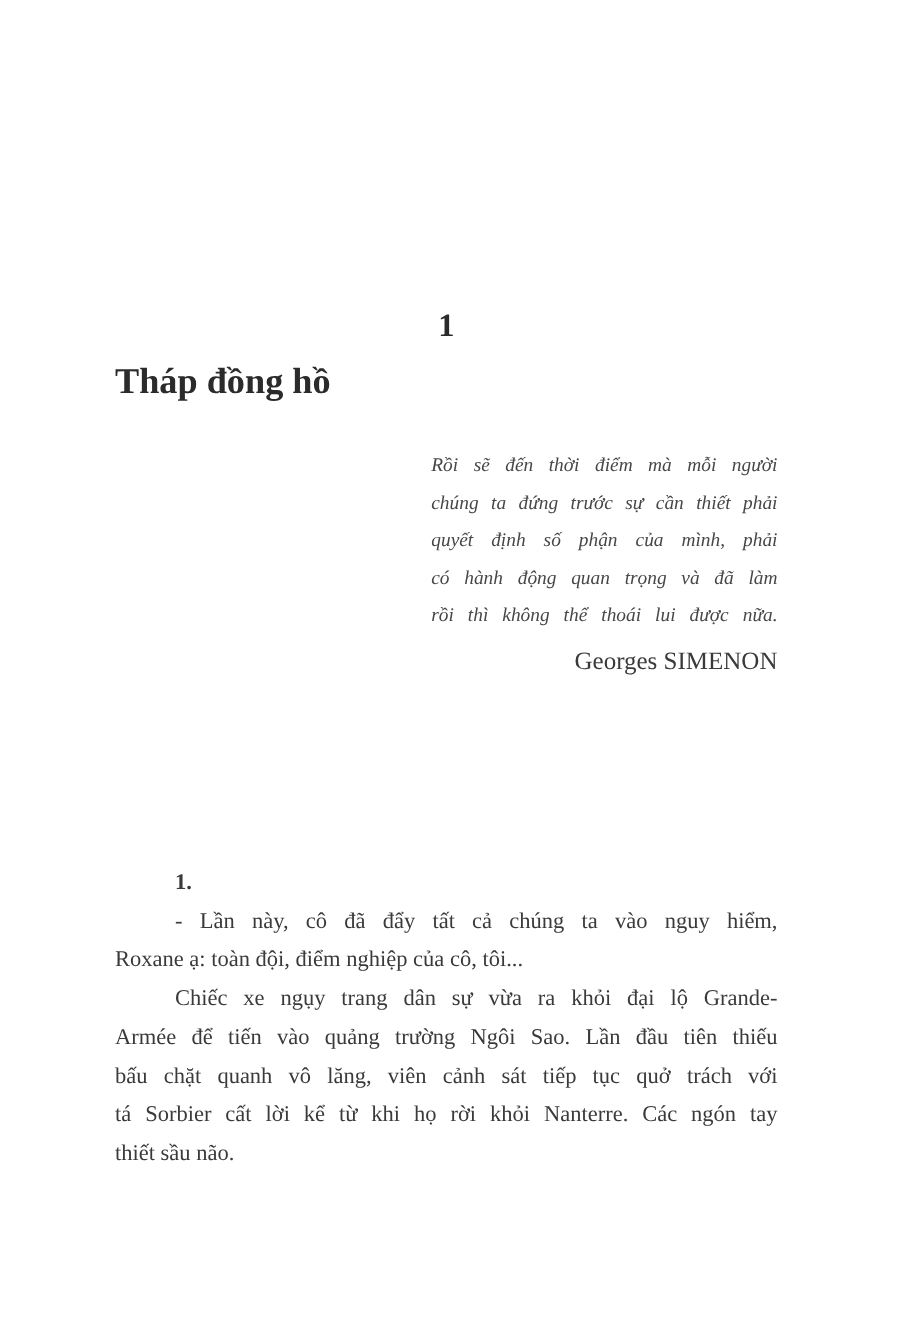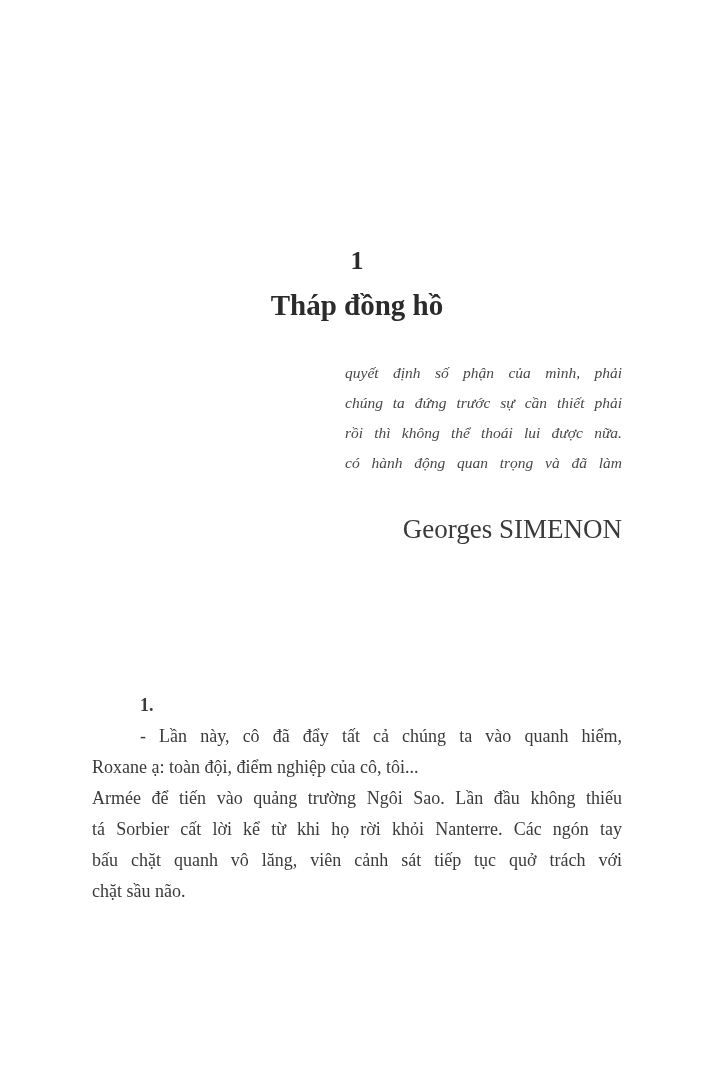--- a/index.html
+++ b/index.html
@@ -24,21 +24,21 @@
     left: 92px; width: 530px; top: 245px;
     text-align: center;
     font-size: 26px;
     font-weight: bold;
     line-height: 32px;
     color: var(--heading);
   }
   .chapter-title {
     position: absolute;
     left: 92px; width: 530px; top: 285px;
-    text-align: center;
+    text-align: left;
     font-size: 29px;
     font-weight: bold;
     line-height: 40px;
     color: var(--heading);
   }
   .epigraph {
     position: absolute;
     left: 345px; width: 277px; top: 358px;
     font-style: italic;
     font-size: 15.5px;
@@ -46,21 +46,21 @@
     color: var(--epigraph);
   }
   .eline {
     text-align: justify;
     text-align-last: justify;
   }
   .attribution {
     position: absolute;
     left: 92px; width: 530px; top: 514px;
     text-align: right;
-    font-size: 27px;
+    font-size: 20px;
     line-height: 30px;
   }
   .body-text {
     position: absolute;
     left: 92px; width: 530px; top: 690px;
     font-size: 18px;
     line-height: 31px;
   }
   .line { text-align: left; }
   .line.indent { text-indent: 48px; }
@@ -70,33 +70,35 @@
 </head>
 <body>
 
 <div class="page">
 
   <div class="chapter-number">1</div>
 
   <div class="chapter-title">Tháp đồng hồ</div>
 
   <div class="epigraph">
+      <div class="eline">Rồi sẽ đến thời điểm mà mỗi người</div>
+      <div class="eline">chúng ta đứng trước sự cần thiết phải</div>
       <div class="eline">quyết định số phận của mình, phải</div>
-      <div class="eline">chúng ta đứng trước sự cần thiết phải</div>
+      <div class="eline">có hành động quan trọng và đã làm</div>
       <div class="eline">rồi thì không thể thoái lui được nữa.</div>
-      <div class="eline">có hành động quan trọng và đã làm</div>
     </div>
 
   <div class="attribution">Georges SIMENON</div>
 
   <div class="body-text">
     <div class="line indent bold">1.</div>
     <div>
-        <div class="line indent just">- Lần này, cô đã đẩy tất cả chúng ta vào quanh hiểm,</div>
+        <div class="line indent just">- Lần này, cô đã đẩy tất cả chúng ta vào nguy hiểm,</div>
         <div class="line">Roxane ạ: toàn đội, điểm nghiệp của cô, tôi...</div>
-        <div class="line just">Armée để tiến vào quảng trường Ngôi Sao. Lần đầu không thiếu</div>
+        <div class="line indent just">Chiếc xe ngụy trang dân sự vừa ra khỏi đại lộ Grande-</div>
+        <div class="line just">Armée để tiến vào quảng trường Ngôi Sao. Lần đầu tiên thiếu</div>
+        <div class="line just">bấu chặt quanh vô lăng, viên cảnh sát tiếp tục quở trách với</div>
         <div class="line just">tá Sorbier cất lời kể từ khi họ rời khỏi Nanterre. Các ngón tay</div>
-        <div class="line just">bấu chặt quanh vô lăng, viên cảnh sát tiếp tục quở trách với</div>
-        <div class="line">chặt sầu não.</div>
+        <div class="line">thiết sầu não.</div>
       </div>
   </div>
 
 </div>
 
 </body></html>

